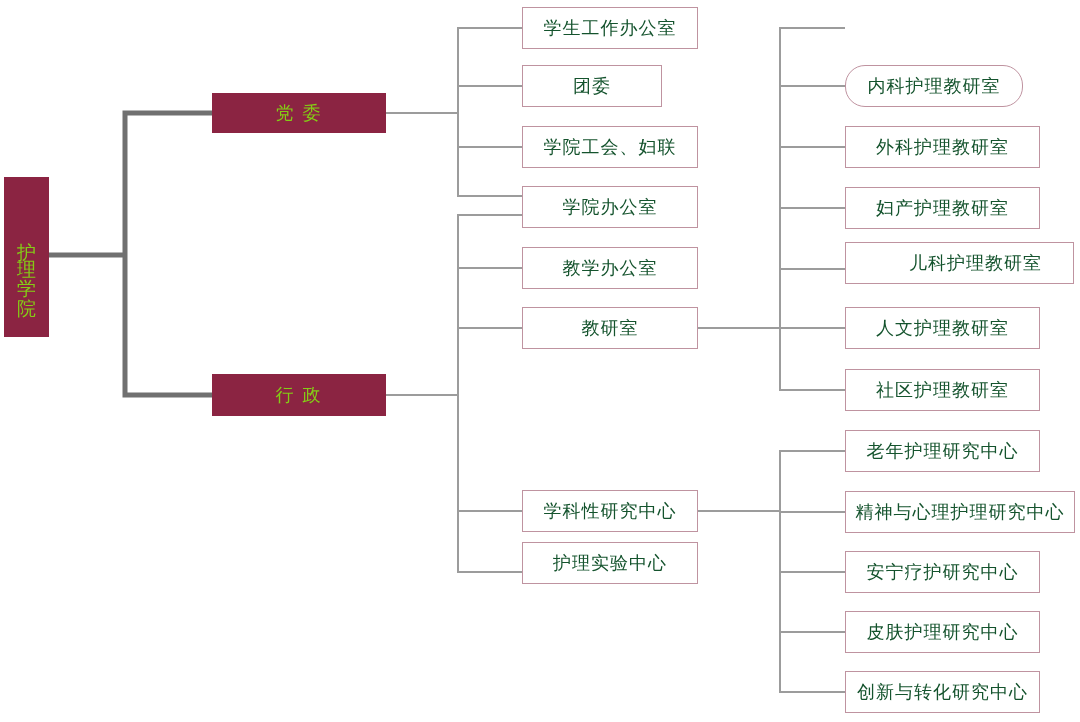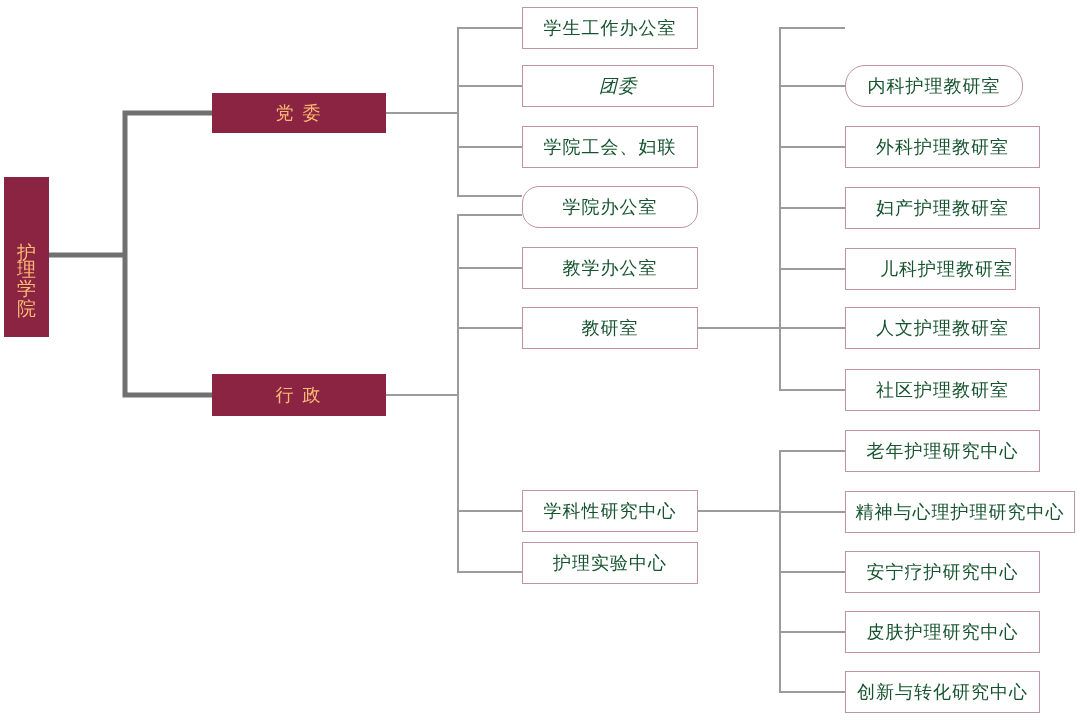--- a/index.html
+++ b/index.html
@@ -27,21 +27,21 @@
     color: #14532d;
     letter-spacing: 1px;
     white-space: nowrap;
   }
   .outlined {
     background: #ffffff;
     border: 1px solid #bf93a0;
   }
   .filled {
     background: #8b2442;
-    color: #fdba74;
+    color: #84cc16;
     border: none;
     letter-spacing: 2px;
   }
   .root-node {
     writing-mode: vertical-rl;
     font-size: 19px;
     letter-spacing: 19px;
     padding-top: 14px;
   }
   .root-node .vtext { display: inline-block; }
@@ -65,32 +65,32 @@
   </svg>
 
   <div class="node filled root-node" style="left:4px; top:177px; width:45px; height:160px;">
     <span class="vtext">护理学院</span>
   </div>
 
   <div class="node filled" style="left:212px; top:93px; width:174px; height:40px;">党 委</div>
   <div class="node filled" style="left:212px; top:374px; width:174px; height:42px;">行 政</div>
 
   <div class="node outlined" style="left:522px; top:7px;   width:176px; height:42px;">学生工作办公室</div>
-  <div class="node outlined" style="left:522px; top:65px;  width:192px; height:42px;font-style:italic;">团委</div>
+  <div class="node outlined" style="left:522px; top:65px;  width:140px; height:42px;">团委</div>
   <div class="node outlined" style="left:522px; top:126px; width:176px; height:42px;">学院工会、妇联</div>
-  <div class="node outlined" style="left:522px; top:186px; width:176px; height:42px;border-radius:17px;">学院办公室</div>
+  <div class="node outlined" style="left:522px; top:186px; width:176px; height:42px;">学院办公室</div>
   <div class="node outlined" style="left:522px; top:247px; width:176px; height:42px;">教学办公室</div>
   <div class="node outlined" style="left:522px; top:307px; width:176px; height:42px;">教研室</div>
   <div class="node outlined" style="left:522px; top:490px; width:176px; height:42px;">学科性研究中心</div>
   <div class="node outlined" style="left:522px; top:542px; width:176px; height:42px;">护理实验中心</div>
 
   <div class="node outlined" style="left:845px; top:65px;  width:178px; height:42px;border-radius:20px;">内科护理教研室</div>
   <div class="node outlined" style="left:845px; top:126px; width:195px; height:42px;">外科护理教研室</div>
   <div class="node outlined" style="left:845px; top:187px; width:195px; height:42px;">妇产护理教研室</div>
-  <div class="node outlined" style="left:845px; top:248px; width:171px; height:42px;padding-left:32px;">儿科护理教研室</div>
+  <div class="node outlined" style="left:845px; top:242px; width:229px; height:42px;padding-left:32px;">儿科护理教研室</div>
   <div class="node outlined" style="left:845px; top:307px; width:195px; height:42px;">人文护理教研室</div>
   <div class="node outlined" style="left:845px; top:369px; width:195px; height:42px;">社区护理教研室</div>
 
   <div class="node outlined" style="left:845px; top:430px; width:195px; height:42px;">老年护理研究中心</div>
   <div class="node outlined" style="left:845px; top:491px; width:230px; height:42px;">精神与心理护理研究中心</div>
   <div class="node outlined" style="left:845px; top:551px; width:195px; height:42px;">安宁疗护研究中心</div>
   <div class="node outlined" style="left:845px; top:611px; width:195px; height:42px;">皮肤护理研究中心</div>
   <div class="node outlined" style="left:845px; top:671px; width:195px; height:42px;">创新与转化研究中心</div>
 
 </div>

